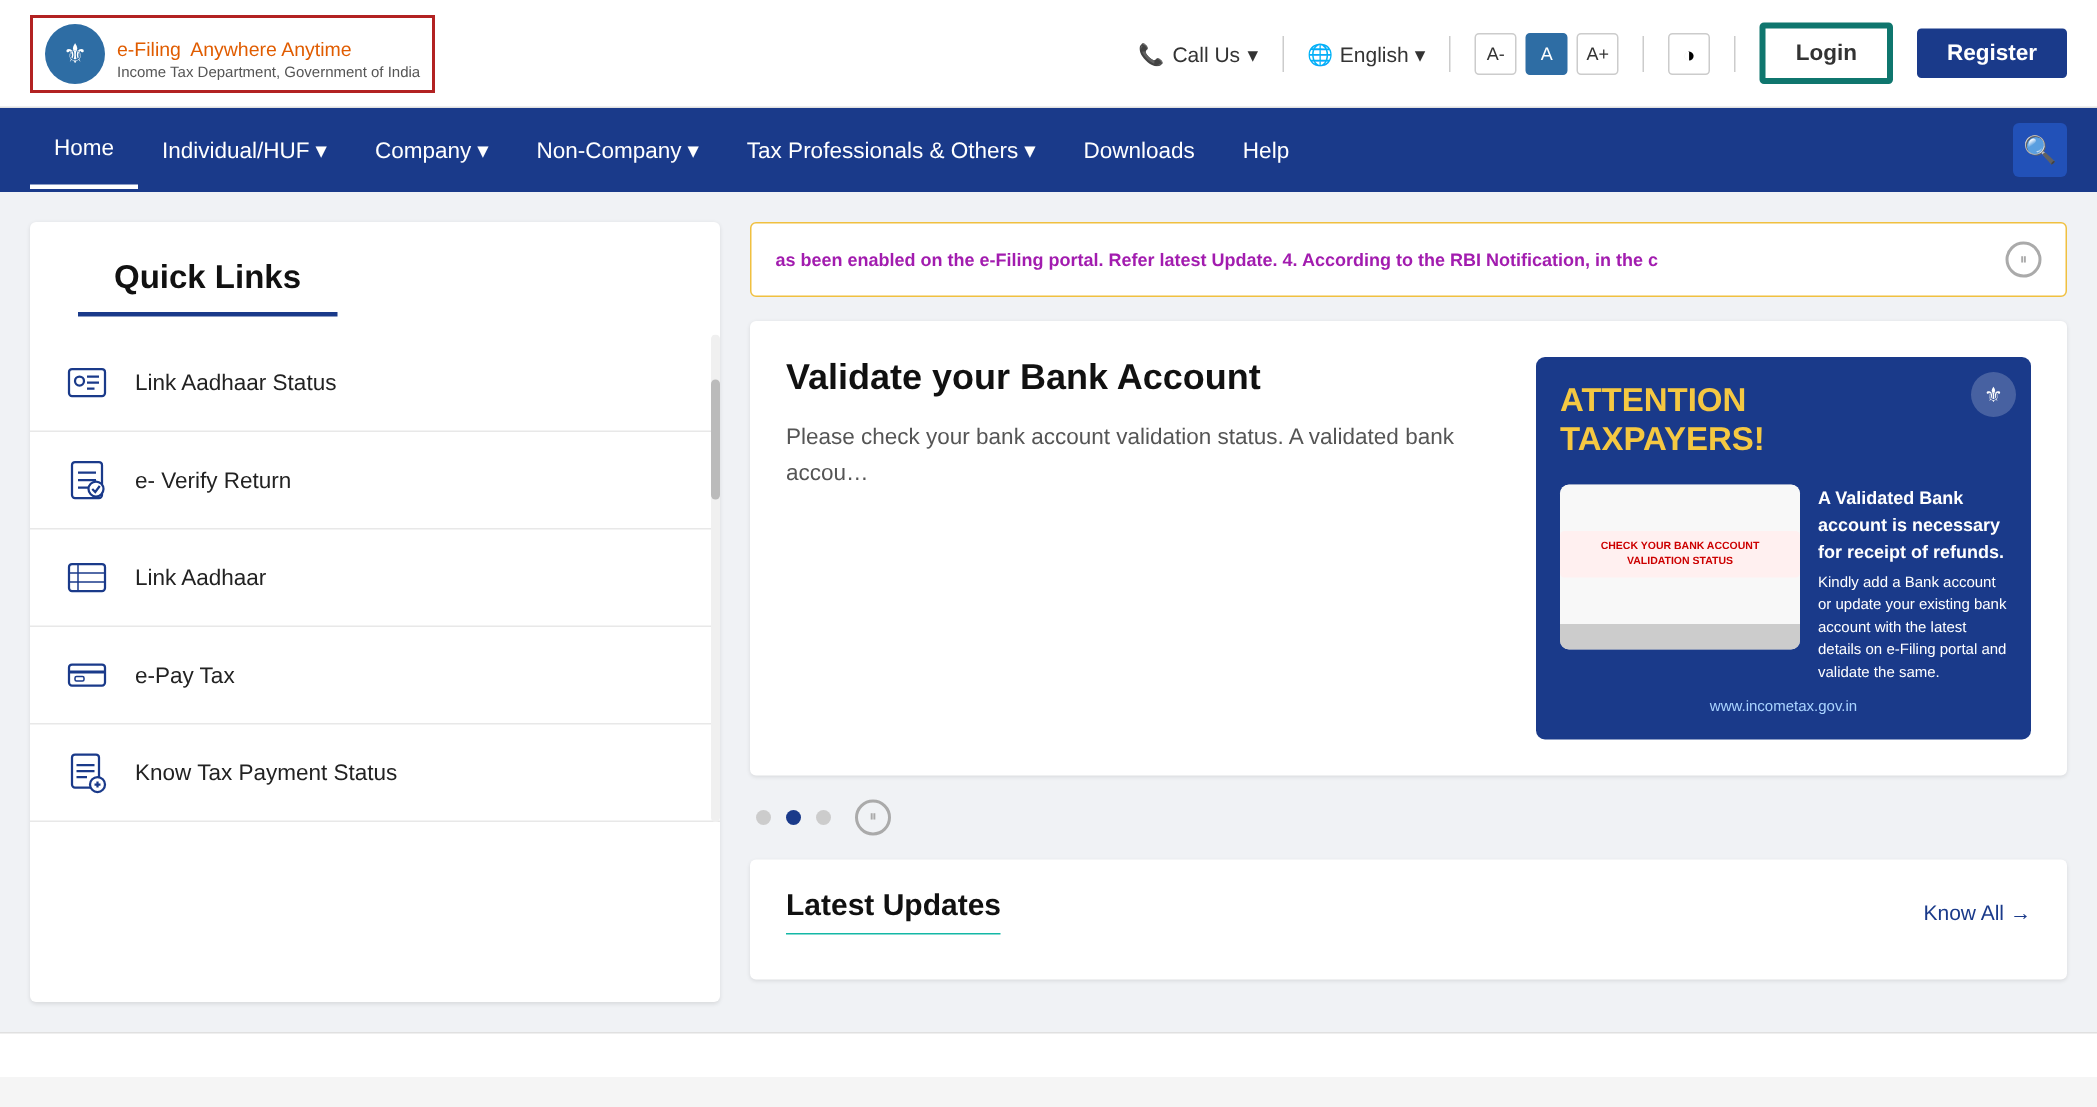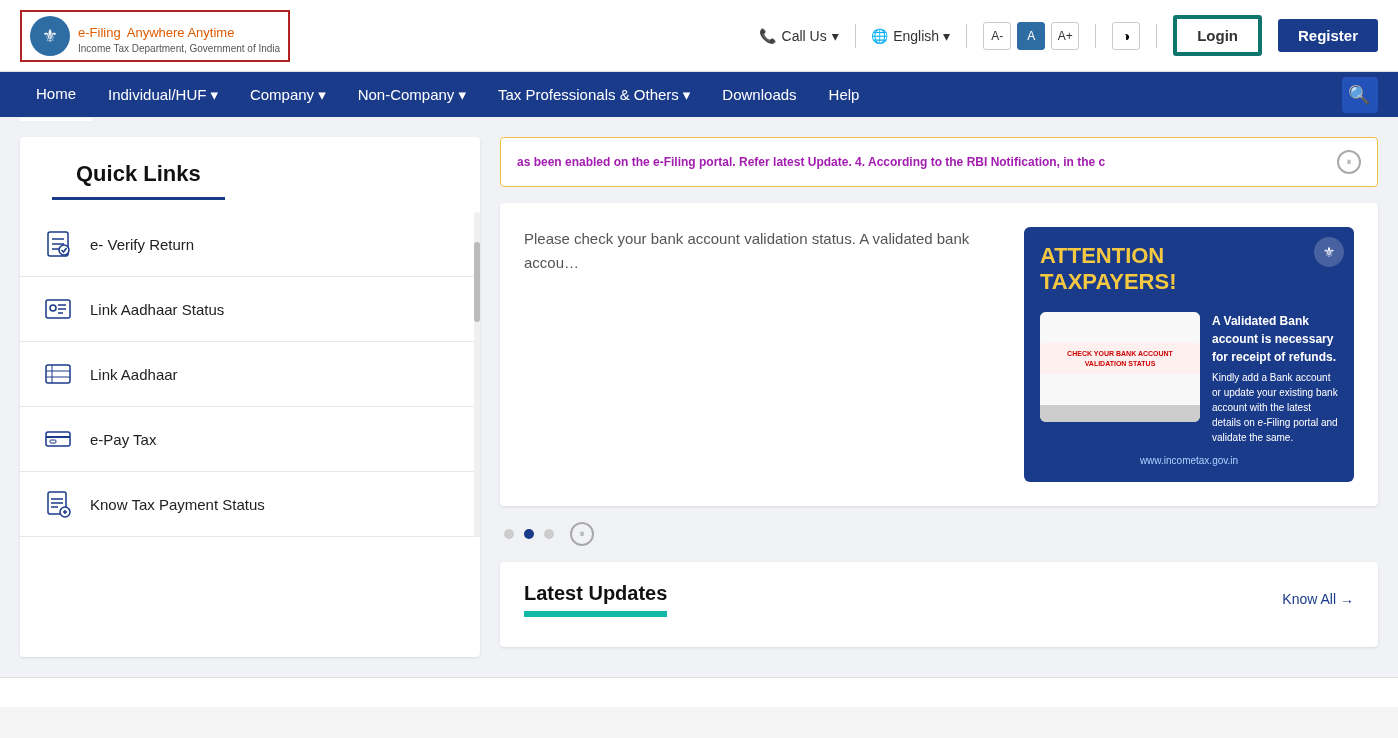--- a/index.html
+++ b/index.html
@@ -136,21 +136,21 @@
       border-radius: 3px;
       cursor: pointer;
     }
 
     
     .nav-bar {
       background: #1a3a8a;
       display: flex;
       align-items: center;
       padding: 0 20px;
-      height: 45px;
+      height: 56px;
     }
     .nav-item {
       color: #fff;
       font-size: 15px;
       padding: 16px 16px;
       cursor: pointer;
       display: flex;
       align-items: center;
       gap: 4px;
       white-space: nowrap;
@@ -399,21 +399,21 @@
     .updates-header {
       display: flex;
       align-items: center;
       justify-content: space-between;
       margin-bottom: 10px;
     }
     .updates-title {
       font-size: 20px;
       font-weight: bold;
       color: #111;
-      border-bottom: 6px solid #14b8a6;
+      border-bottom: 1px solid #14b8a6;
       padding-bottom: 6px;
       display: inline-block;
     }
     .view-all-link {
       color: #1a3a8a;
       font-size: 14px;
       cursor: pointer;
       display: flex;
       align-items: center;
       gap: 4px;
@@ -502,44 +502,44 @@
 </nav>
 
 <div class="main-content">
 
   <div class="quick-links">
     <div style="padding: 0 16px 0 16px;">
       <div class="quick-links-title">Quick Links</div>
     </div>
     <div class="quick-links-inner">
       <ul class="quick-links-list">
+        <li>
+          <div class="ql-icon">
+            <svg width="32" height="32" viewBox="0 0 32 32" fill="none">
+              <rect x="4" y="7" width="24" height="18" rx="2" stroke="#1a3a8a" stroke-width="1.5" fill="none"></rect>
+              <circle cx="11" cy="15" r="3" stroke="#1a3a8a" stroke-width="1.5" fill="none"></circle>
+              <line x1="16" y1="12" x2="24" y2="12" stroke="#1a3a8a" stroke-width="1.5"></line>
+              <line x1="16" y1="16" x2="24" y2="16" stroke="#1a3a8a" stroke-width="1.5"></line>
+              <line x1="16" y1="20" x2="21" y2="20" stroke="#1a3a8a" stroke-width="1.5"></line>
+            </svg>
+          </div>
+          <span>Link Aadhaar Status</span>
+        </li>
         <li>
           <div class="ql-icon">
             <svg width="32" height="32" viewBox="0 0 32 32" fill="none">
               <rect x="6" y="4" width="20" height="24" rx="2" stroke="#1a3a8a" stroke-width="1.5" fill="none"></rect>
               <line x1="10" y1="11" x2="22" y2="11" stroke="#1a3a8a" stroke-width="1.5"></line>
               <line x1="10" y1="16" x2="22" y2="16" stroke="#1a3a8a" stroke-width="1.5"></line>
               <line x1="10" y1="21" x2="17" y2="21" stroke="#1a3a8a" stroke-width="1.5"></line>
               <circle cx="22" cy="22" r="5" fill="#fff" stroke="#1a3a8a" stroke-width="1.5"></circle>
               <polyline points="19.5,22 21.5,24 24.5,20" stroke="#1a3a8a" stroke-width="1.5" fill="none"></polyline>
             </svg>
           </div>
           <span>e- Verify Return</span>
-        </li>
-        <li>
-          <div class="ql-icon">
-            <svg width="32" height="32" viewBox="0 0 32 32" fill="none">
-              <rect x="4" y="7" width="24" height="18" rx="2" stroke="#1a3a8a" stroke-width="1.5" fill="none"></rect>
-              <circle cx="11" cy="15" r="3" stroke="#1a3a8a" stroke-width="1.5" fill="none"></circle>
-              <line x1="16" y1="12" x2="24" y2="12" stroke="#1a3a8a" stroke-width="1.5"></line>
-              <line x1="16" y1="16" x2="24" y2="16" stroke="#1a3a8a" stroke-width="1.5"></line>
-              <line x1="16" y1="20" x2="21" y2="20" stroke="#1a3a8a" stroke-width="1.5"></line>
-            </svg>
-          </div>
-          <span>Link Aadhaar Status</span>
         </li>
         <li>
           <div class="ql-icon">
             <svg width="32" height="32" viewBox="0 0 32 32" fill="none">
               <rect x="4" y="7" width="24" height="18" rx="2" stroke="#1a3a8a" stroke-width="1.5" fill="none"></rect>
               <line x1="4" y1="13" x2="28" y2="13" stroke="#1a3a8a" stroke-width="1"></line>
               <line x1="4" y1="19" x2="28" y2="19" stroke="#1a3a8a" stroke-width="1"></line>
               <line x1="10" y1="7" x2="10" y2="25" stroke="#1a3a8a" stroke-width="1"></line>
             </svg>
           </div>
@@ -580,20 +580,21 @@
 
     <div class="ticker-bar">
       <span class="ticker-text">as been enabled on the e-Filing portal. Refer latest Update. 4. According to the RBI Notification, in the c</span>
       <div class="pause-btn">
         <span>⏸</span>
       </div>
     </div>
 
     <div class="hero-section">
       <div class="hero-text">
+        <div class="hero-title">Validate your Bank Account</div>
         <div class="hero-desc">Please check your bank account validation status. A validated bank accou…</div>
       </div>
       <div class="hero-image">
         <div class="hero-img-content">
           <div class="emblem-small">⚜</div>
           <div class="hero-img-title">
             <span>ATTENTION</span><br>
             <span style="color:#f5c842;">TAXPAYERS!</span>
           </div>
           <div class="hero-img-body">

